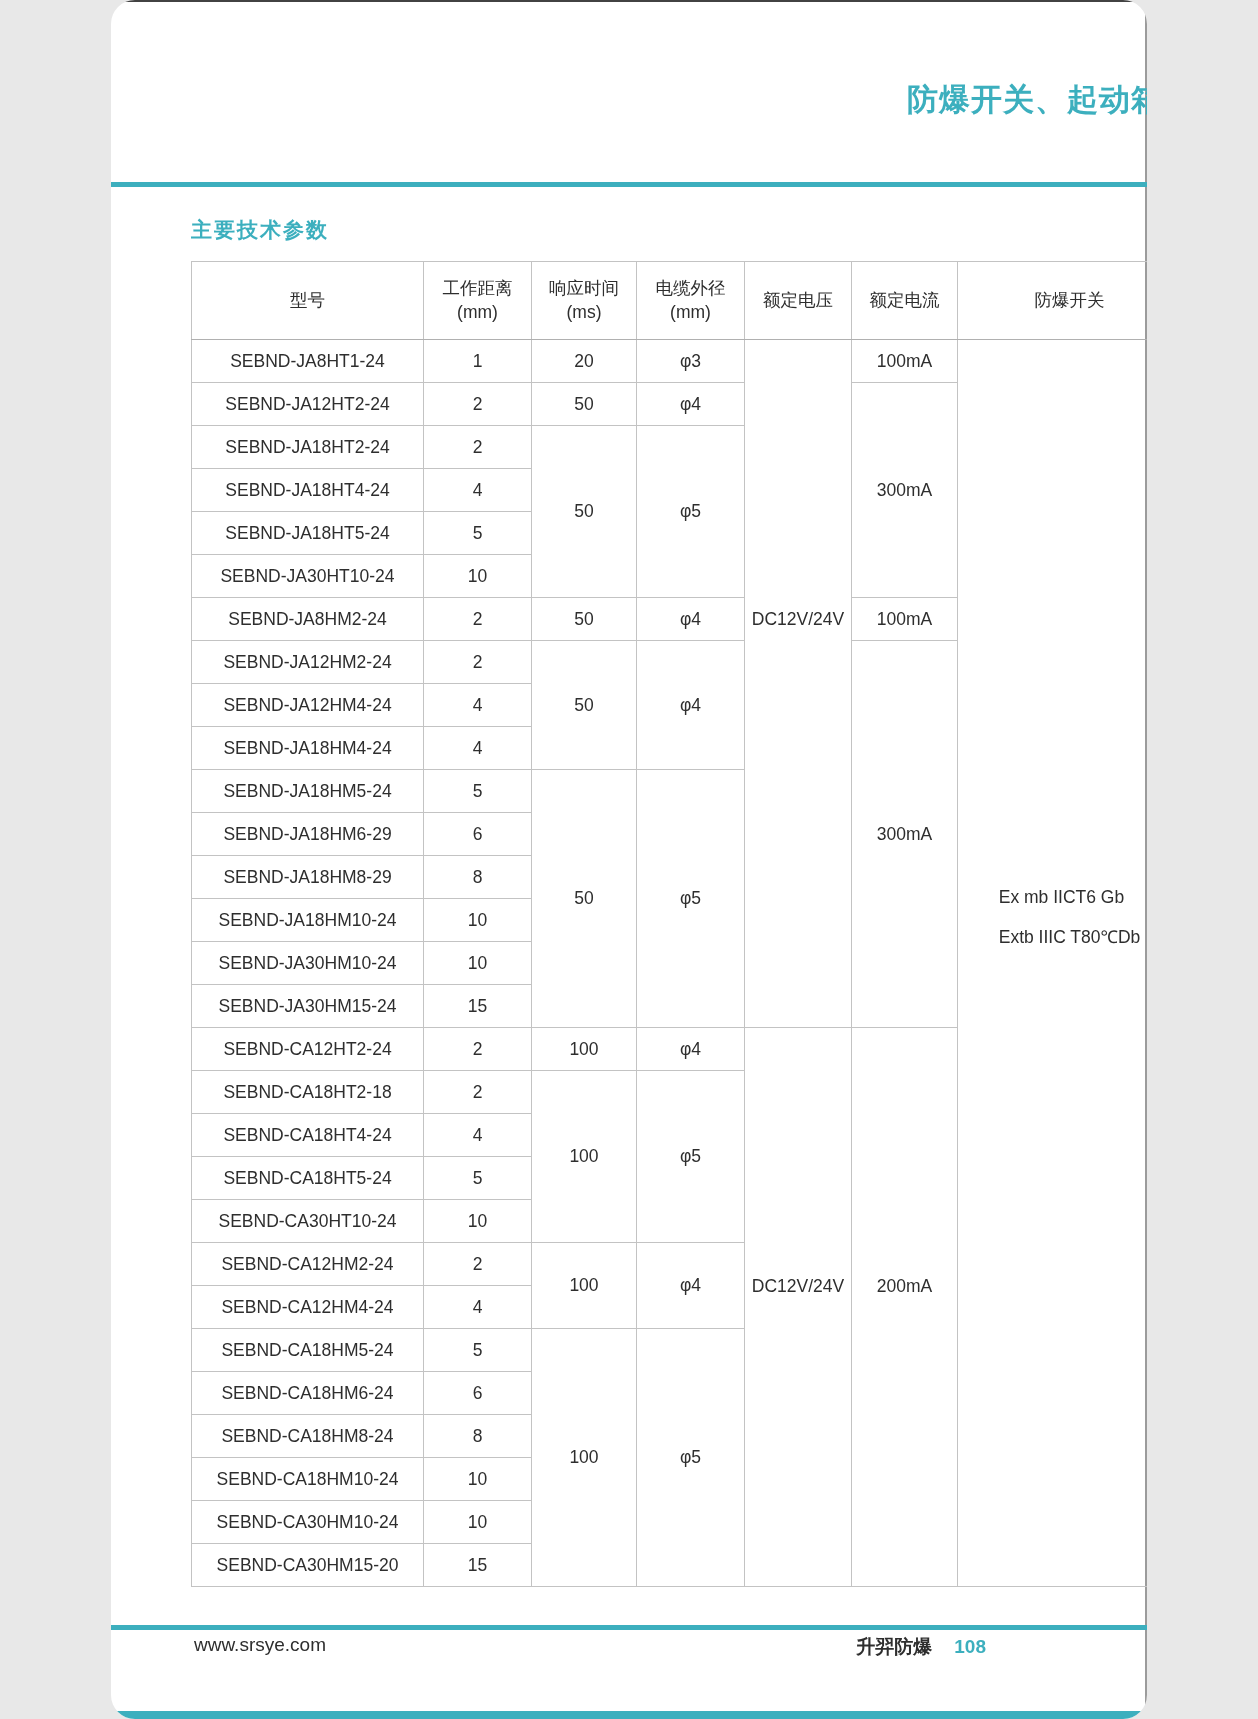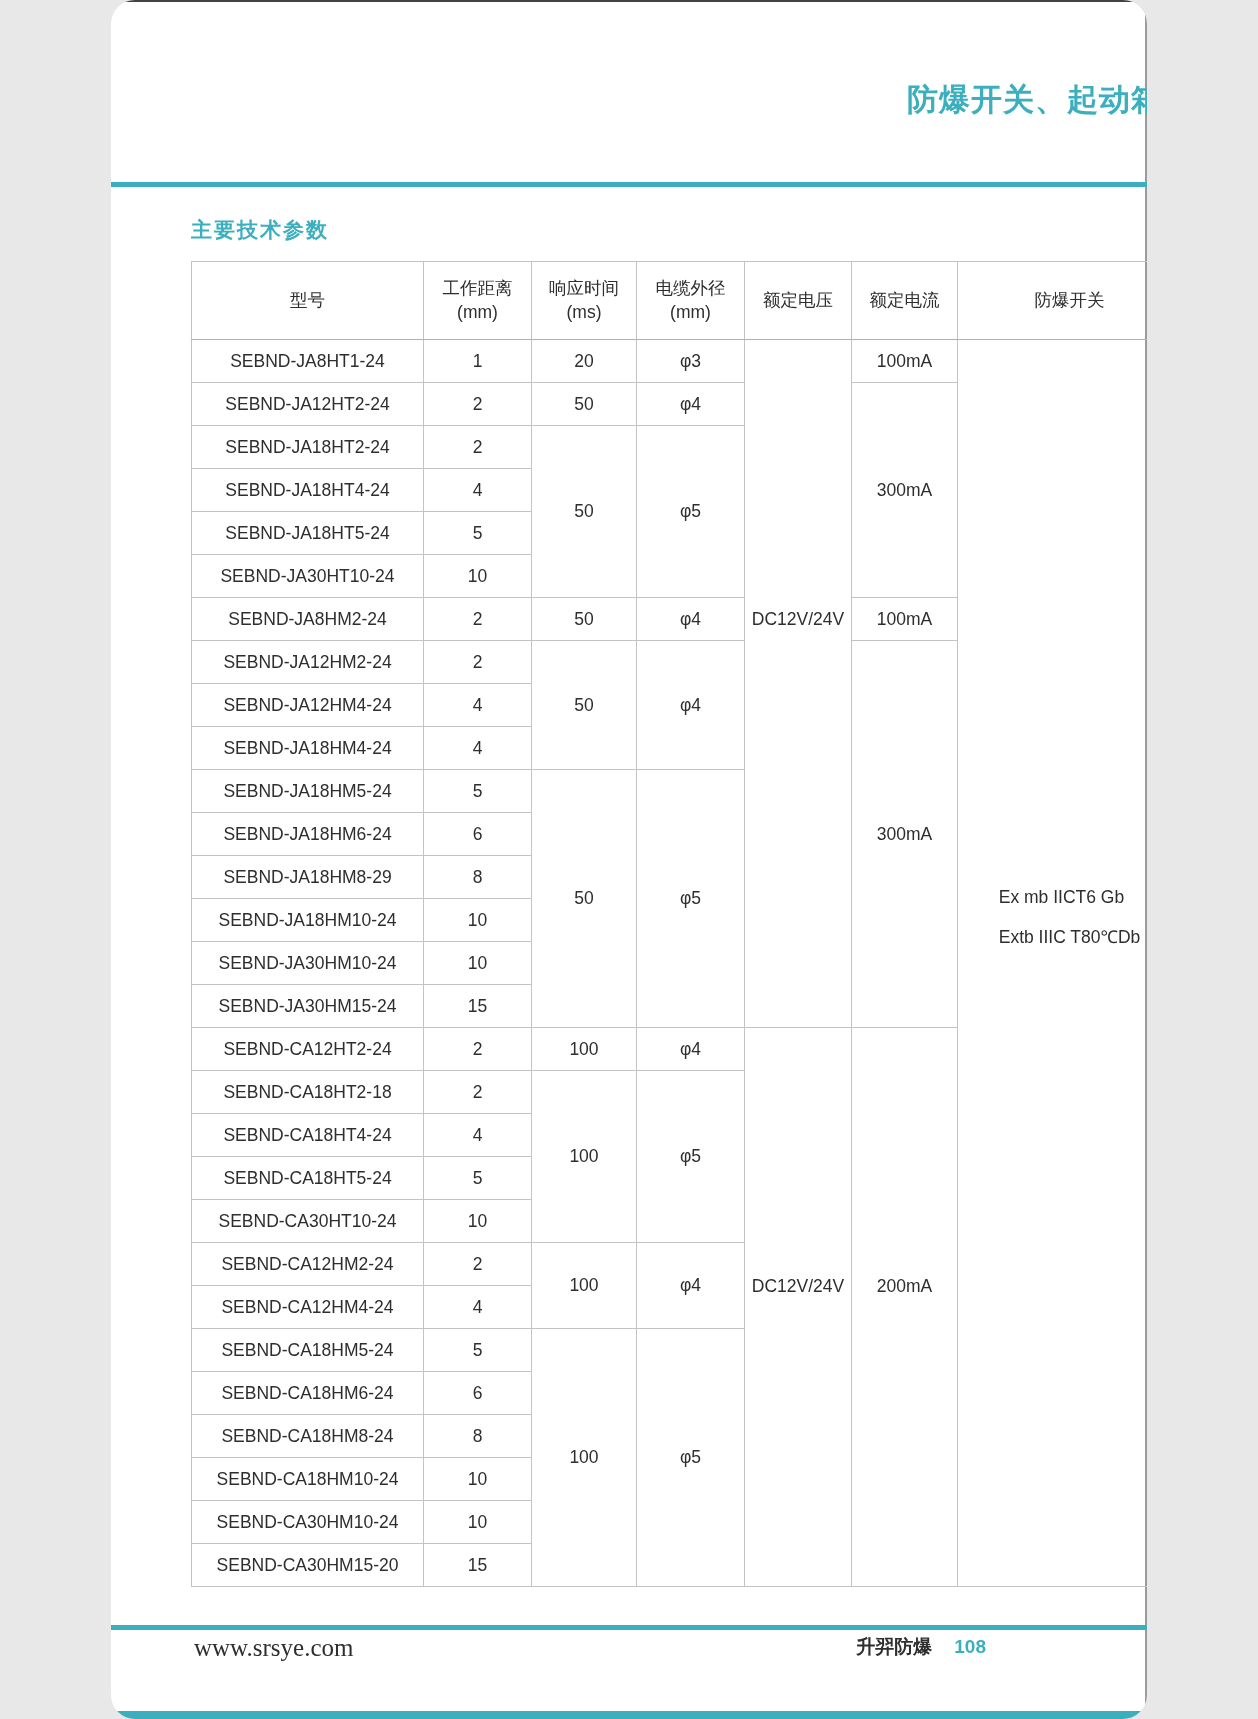--- a/index.html
+++ b/index.html
@@ -62,21 +62,21 @@
   .mark-lines{display:inline-block;text-align:left;line-height:40px;}
   .nu-64{position:relative;top:-64px;}
   .nu-46{position:relative;top:-46px;}
   .nu-21{position:relative;top:-21px;}
 
   
   .cert-logo{position:absolute;left:1112px;top:932px;width:86px;height:86px;}
   .reg-symbol{position:absolute;left:1197px;top:922px;font-size:19px;color:#6a6a6a;}
 
   
-  .footer-left{position:absolute;left:83px;top:1634px;font-size:25px;color:var(--ink);font-family:Liberation Serif, serif;}
+  .footer-left{position:absolute;left:83px;top:1634px;font-size:19px;color:var(--ink);}
   .footer-right{position:absolute;right:161px;top:1634px;font-size:19px;}
   .footer-brand{font-weight:bold;color:var(--ink);}
   .footer-page{font-weight:bold;color:var(--teal);margin-left:22px;}
   .bottom-band{position:absolute;left:0;bottom:0;width:100%;height:8px;background:var(--teal);}
 </style>
 </head>
 <body>
 
 <div class="page">
   <div class="top-edge"></div>
@@ -187,21 +187,21 @@
           <td class="c0 model-cell">SEBND-JA18HM4-24</td>
           <td class="c1">4</td>
         </tr>
         <tr class="body-row">
           <td class="c0 model-cell">SEBND-JA18HM5-24</td>
           <td class="c1">5</td>
           <td class="c2" rowspan="6"><span>50</span></td>
           <td class="c3" rowspan="6"><span>φ5</span></td>
         </tr>
         <tr class="body-row">
-          <td class="c0 model-cell">SEBND-JA18HM6-24</td>
+          <td class="c0 model-cell">SEBND-JA18HM6-29</td>
           <td class="c1">6</td>
         </tr>
         <tr class="body-row">
           <td class="c0 model-cell">SEBND-JA18HM8-29</td>
           <td class="c1">8</td>
         </tr>
         <tr class="body-row">
           <td class="c0 model-cell">SEBND-JA18HM10-24</td>
           <td class="c1">10</td>
         </tr>

